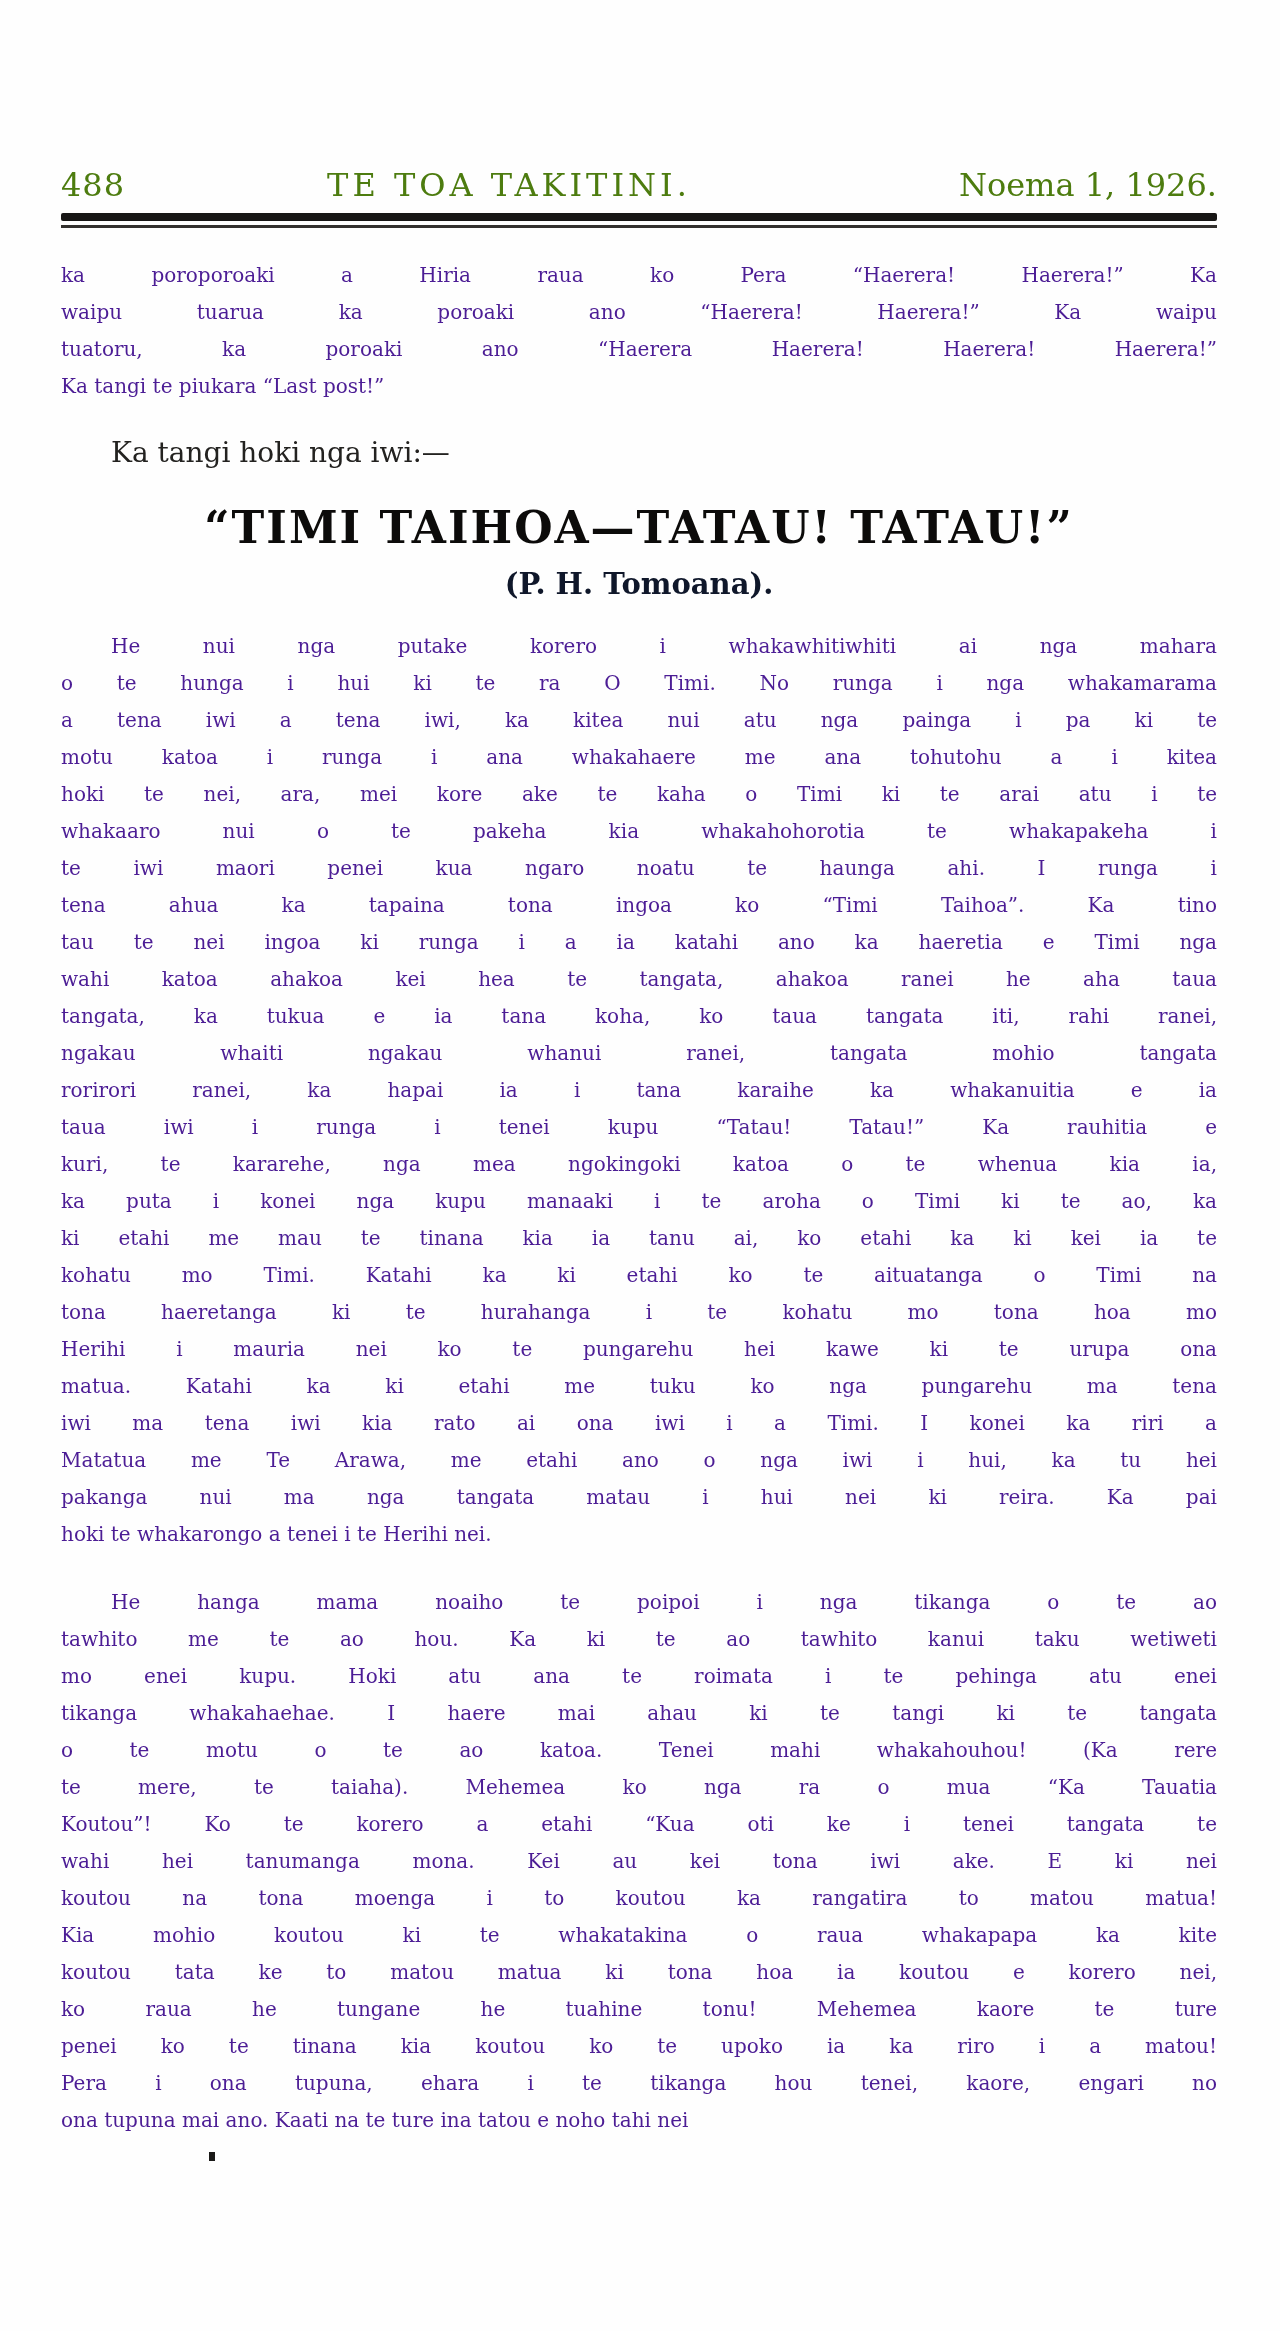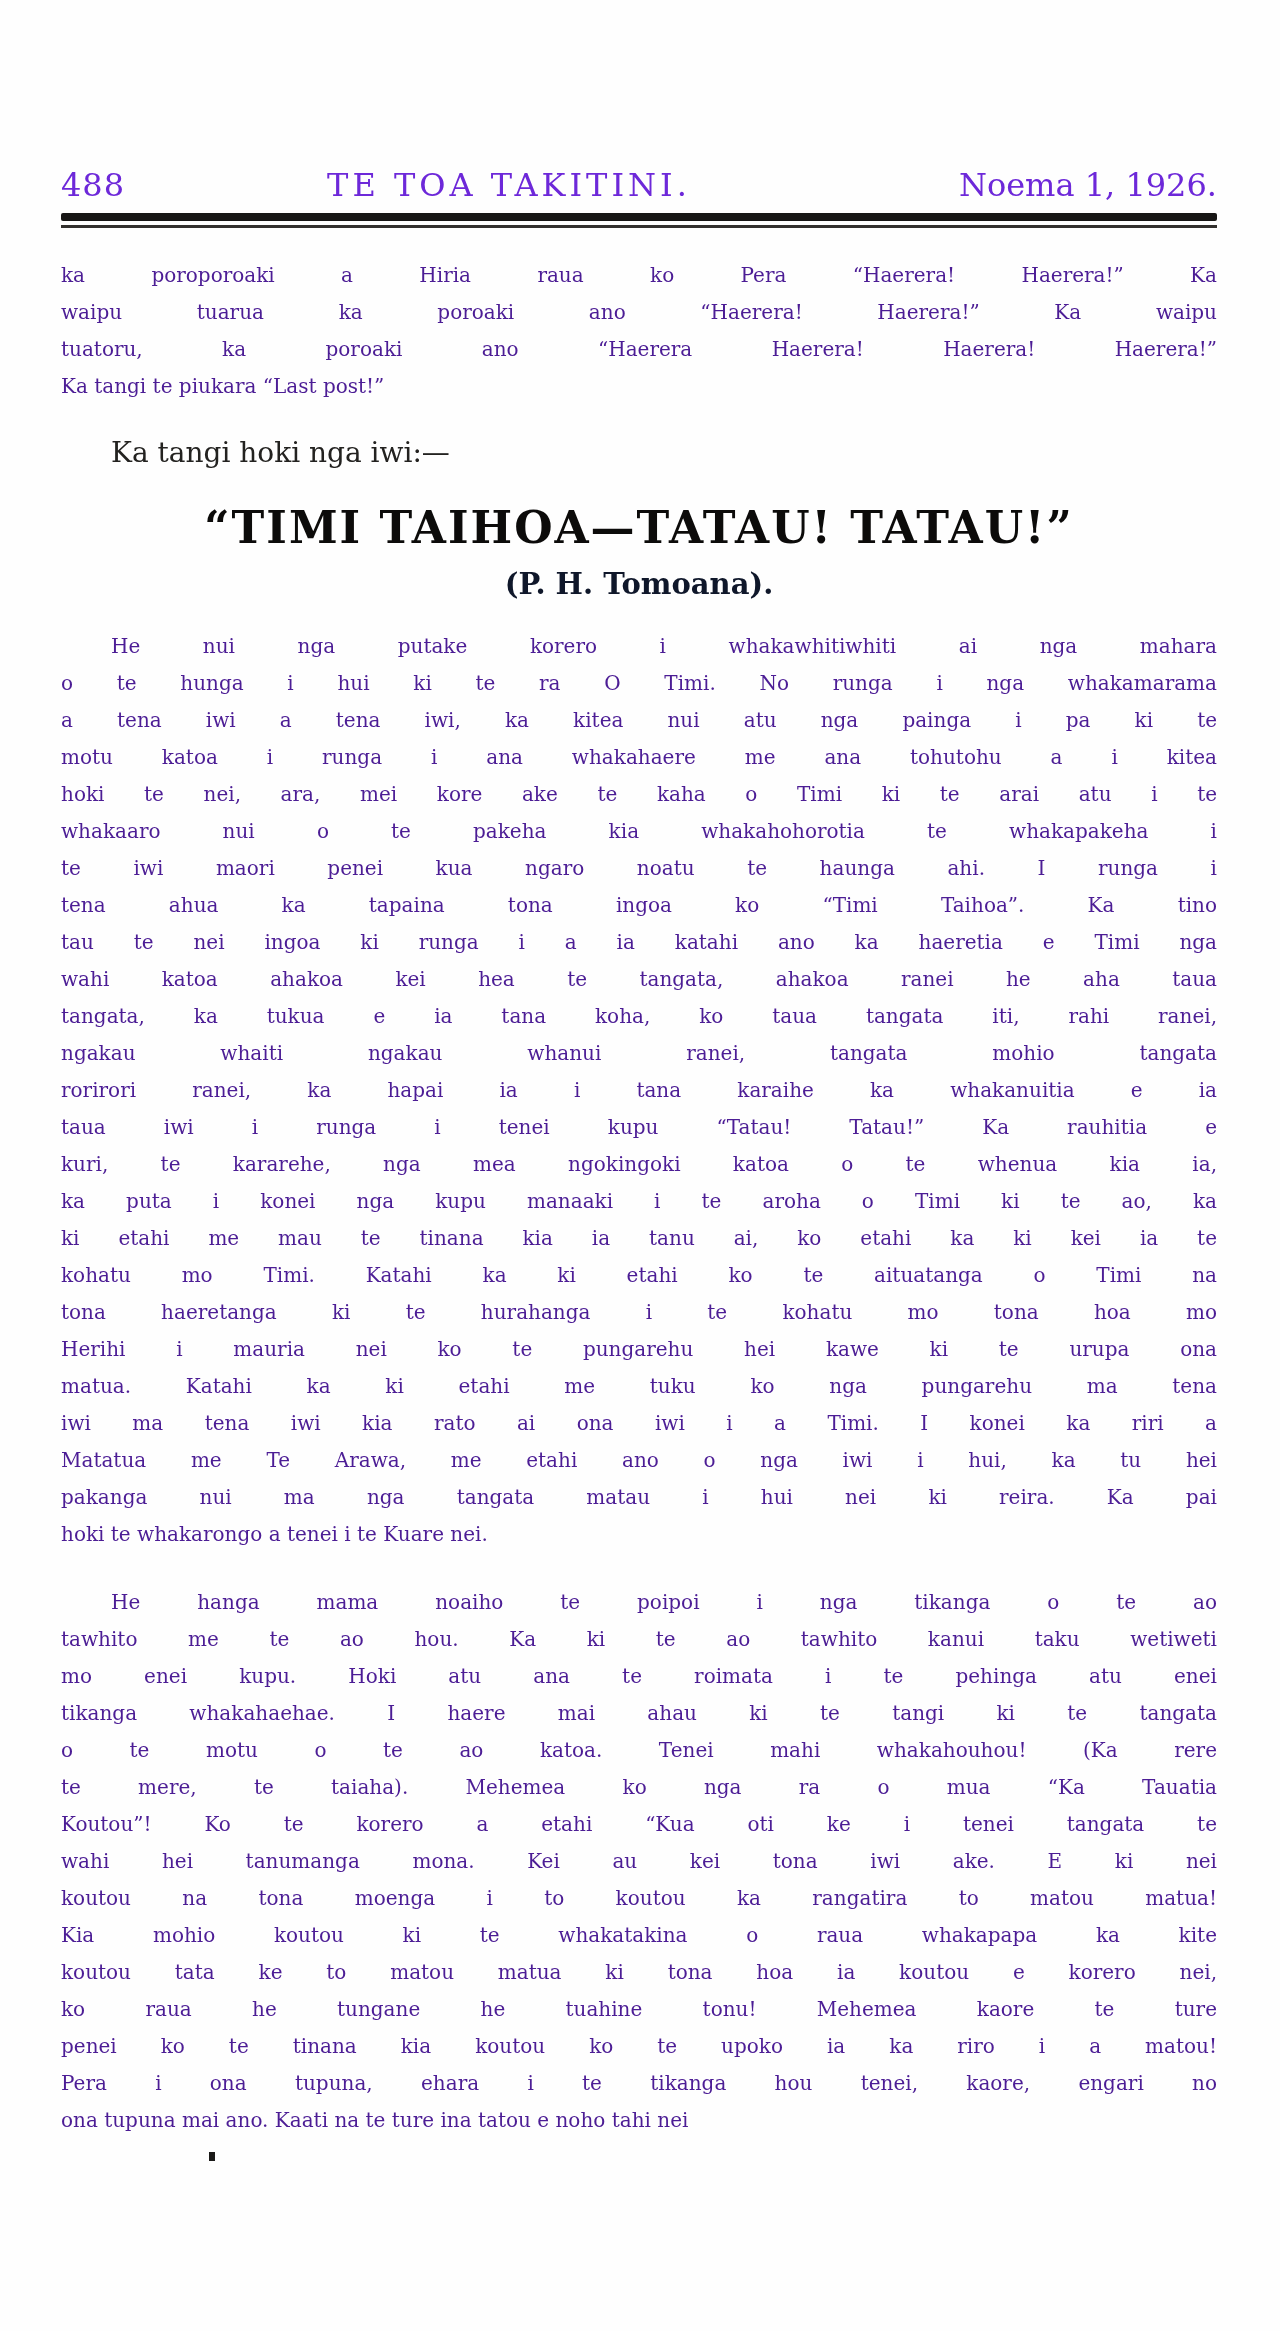--- a/index.html
+++ b/index.html
@@ -21,21 +21,21 @@
     left: 61px;
     top: 0;
     width: 1156px;
   }
   
   .masthead {
     margin-top: 166px;
     display: flex;
     align-items: baseline;
     font-size: 32px;
-    color: #6d28d9;
+    color: #4d7c0f;
   }
   .masthead .pageno {
     width: 180px;
     letter-spacing: 1px;
   }
   .masthead .mast-title {
     flex: 1;
     text-align: center;
     letter-spacing: 4px;
     transform: translateX(-80px);
@@ -164,21 +164,21 @@
         <div class="jline">kuri, te kararehe, nga mea ngokingoki katoa o te whenua kia ia,</div>
         <div class="jline">ka puta i konei nga kupu manaaki i te aroha o Timi ki te ao, ka</div>
         <div class="jline">ki etahi me mau te tinana kia ia tanu ai, ko etahi ka ki kei ia te</div>
         <div class="jline">kohatu mo Timi. Katahi ka ki etahi ko te aituatanga o Timi na</div>
         <div class="jline">tona haeretanga ki te hurahanga i te kohatu mo tona hoa mo</div>
         <div class="jline">Herihi i mauria nei ko te pungarehu hei kawe ki te urupa ona</div>
         <div class="jline">matua. Katahi ka ki etahi me tuku ko nga pungarehu ma tena</div>
         <div class="jline">iwi ma tena iwi kia rato ai ona iwi i a Timi. I konei ka riri a</div>
         <div class="jline">Matatua me Te Arawa, me etahi ano o nga iwi i hui, ka tu hei</div>
         <div class="jline">pakanga nui ma nga tangata matau i hui nei ki reira. Ka pai</div>
-        <div class="jline last">hoki te whakarongo a tenei i te Kuare nei.</div>
+        <div class="jline last">hoki te whakarongo a tenei i te Herihi nei.</div>
       </div>
 
     <div class="para indent para-2">
         <div class="jline">He hanga mama noaiho te poipoi i nga tikanga o te ao</div>
         <div class="jline">tawhito me te ao hou. Ka ki te ao tawhito kanui taku wetiweti</div>
         <div class="jline">mo enei kupu. Hoki atu ana te roimata i te pehinga atu enei</div>
         <div class="jline">tikanga whakahaehae. I haere mai ahau ki te tangi ki te tangata</div>
         <div class="jline">o te motu o te ao katoa. Tenei mahi whakahouhou! (Ka rere</div>
         <div class="jline">te mere, te taiaha). Mehemea ko nga ra o mua “Ka Tauatia</div>
         <div class="jline">Koutou”! Ko te korero a etahi “Kua oti ke i tenei tangata te</div>

